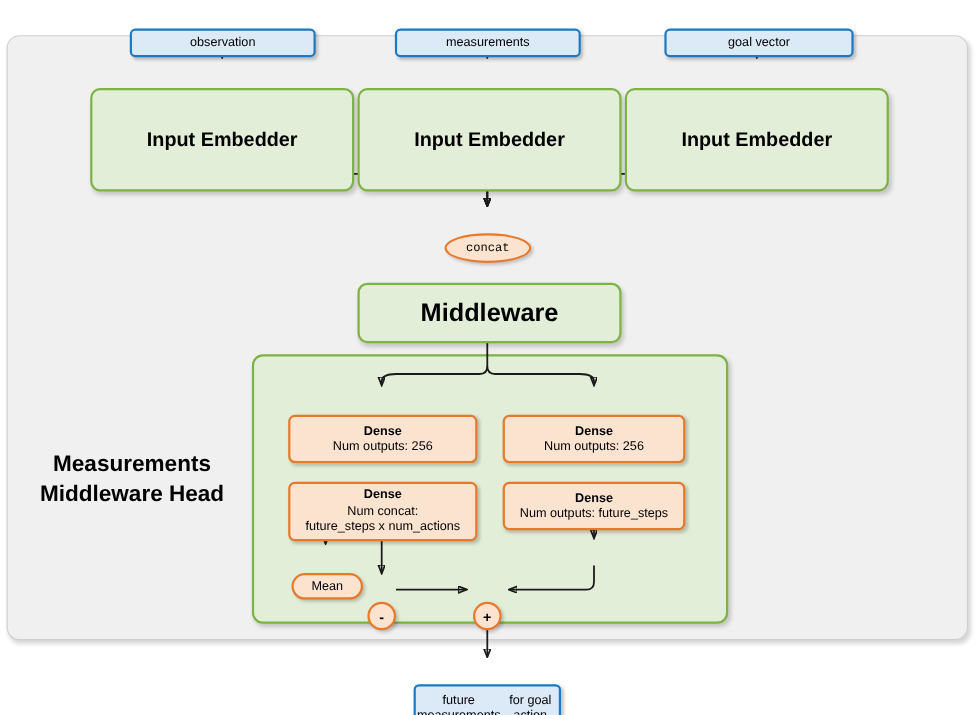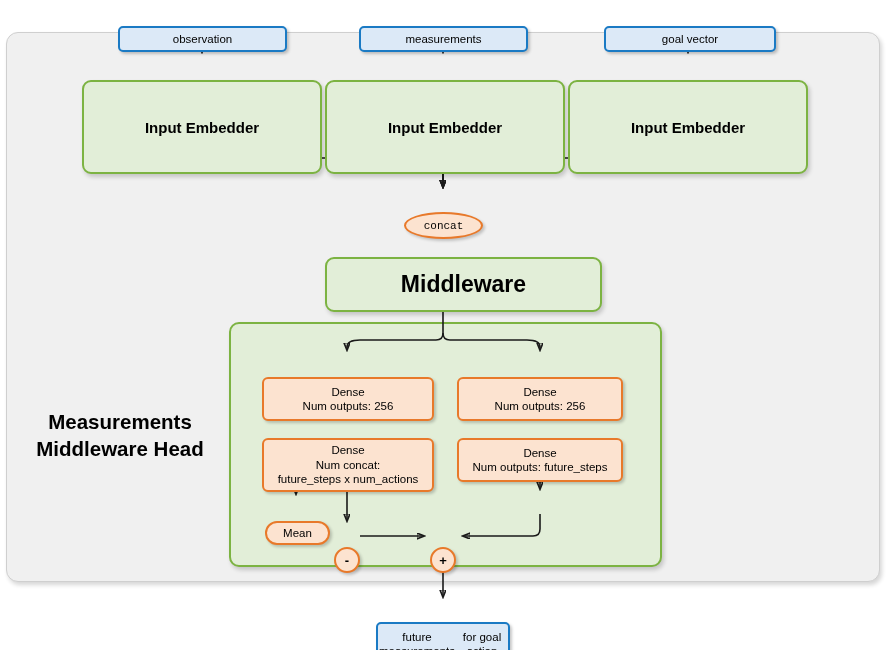--- a/index.html
+++ b/index.html
@@ -50,21 +50,21 @@
     border-radius: 5px;
     color: #000000;
     font-size: 11.5px;
     line-height: 14px;
     box-shadow: 2px 2px 3px rgba(0,0,0,0.22);
   }
   .embedder {
     background: #e2eed8;
     border: 2px solid #7cb342;
     border-radius: 9px;
-    font-size: 15px;
+    font-size: 18px;
     font-weight: bold;
     color: #000000;
     box-shadow: 2px 3px 4px rgba(0,0,0,0.18);
   }
   .middleware {
     background: #e2eed8;
     border: 2px solid #7cb342;
     border-radius: 9px;
     font-size: 23px;
     font-weight: bold;
@@ -99,21 +99,21 @@
   
   .orange-box {
     background: #fce3d0;
     border: 2px solid #e8792a;
     border-radius: 6px;
     color: #000000;
     font-size: 11.5px;
     line-height: 14.5px;
     box-shadow: 2px 2px 3px rgba(0,0,0,0.2);
   }
-  .orange-box .t1 { font-weight: normal; }
+  .orange-box .t1 { font-weight: bold; }
 
   
   .ellipse-node {
     background: #fce3d0;
     border: 2px solid #e8792a;
     border-radius: 50%;
     font-size: 11px;
     color: #000000;
     box-shadow: 2px 2px 3px rgba(0,0,0,0.2);
     font-family: Liberation Mono, monospace;
@@ -210,21 +210,21 @@
     <span>Input Embedder</span>
   </div>
   <div class="node embedder" style="left:568px; top:56px; width:240px; height:94px;">
     <span>Input Embedder</span>
   </div>
 
   <div class="node ellipse-node" style="left:404px; top:188px; width:79px; height:27px;">
     <span>concat</span>
   </div>
 
-  <div class="node middleware" style="left:325px; top:233px; width:277px; height:55px;">
+  <div class="node middleware" style="left:325px; top:233px; width:240px; height:55px;">
     <span>Middleware</span>
   </div>
 
   <div class="head-label">
     <div>Measurements</div>
     <div>Middleware Head</div>
   </div>
 
   <div class="node orange-box" style="left:262px; top:353px; width:172px; height:44px; flex-direction:column;">
     <span class="t1">Dense</span>

